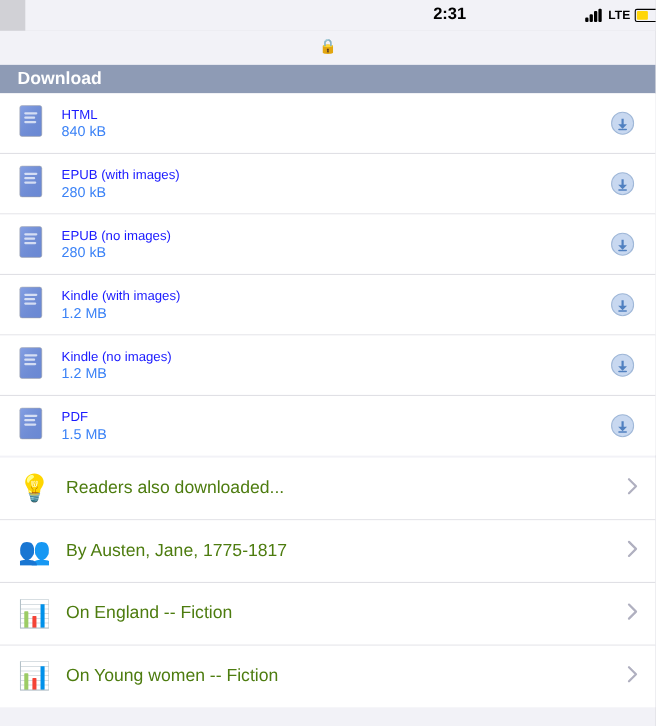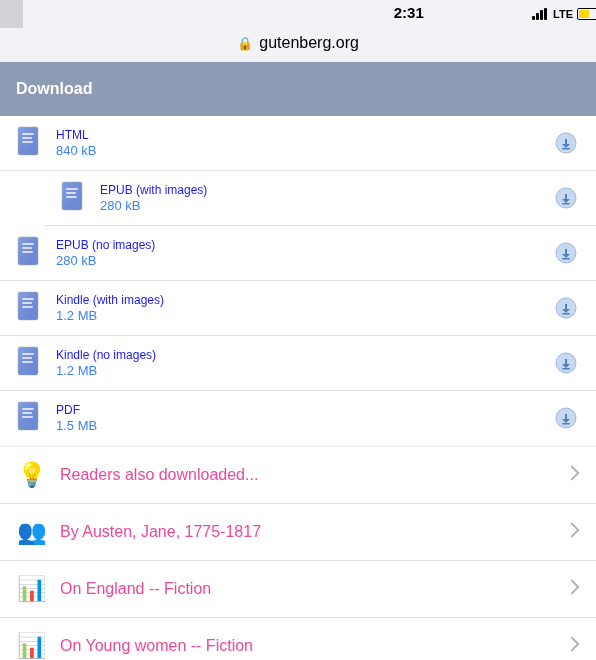--- a/index.html
+++ b/index.html
@@ -110,21 +110,21 @@
     .content {
       width: 100%;
       background: #f2f2f7;
       flex: 1;
       padding: 0 0 10px;
     }
 
     
     .section-header {
       background: #8e9bb5;
-      padding: 18px 16px;
+      padding: 4px 16px;
       font-size: 16px;
       font-weight: 600;
       color: #fff;
     }
 
     
     .download-list {
       background: #fff;
       margin-bottom: 0;
     }
@@ -203,21 +203,21 @@
       flex-shrink: 0;
       font-size: 24px;
       display: flex;
       align-items: center;
       justify-content: center;
     }
 
     .similar-text {
       flex: 1;
       font-size: 16px;
-      color: #ec4899;
+      color: #4d7c0f;
     }
 
     .chevron-right {
       color: #b0b0b8;
       font-size: 18px;
       margin-left: 8px;
     }
   </style>
 </head>
 <body>
@@ -237,21 +237,20 @@
       <div class="battery-body">
         <div class="battery-fill"></div>
       </div>
       <div class="battery-tip"></div>
     </div>
   </div>
 </div>
 
 <div class="address-bar">
   <span class="lock-icon">🔒</span>
-  <span class="address-url">gutenberg.org</span>
 </div>
 
 <div class="content">
 
   <div class="section-header">Download</div>
 
   <div class="download-list">
 
   <div class="download-item" style="border-bottom: 1px solid rgb(224, 224, 229);">
     <div class="file-icon">
@@ -275,21 +274,21 @@
     </div>
     <div class="download-arrow">
       <svg viewBox="0 0 22 22" fill="none" xmlns="http://www.w3.org/2000/svg">
     <circle cx="11" cy="11" r="10" fill="#c8d8f0" stroke="#a0b8d8" stroke-width="1"></circle>
     <polygon points="11,7 11,15" stroke="#5080c0" stroke-width="2" stroke-linecap="round"></polygon>
     <polygon points="7,12 11,16 15,12" fill="#5080c0"></polygon>
     <rect x="7" y="16" width="8" height="1.5" rx="0.75" fill="#5080c0"></rect>
   </svg>
     </div>
   </div>
-      <div class="download-item" style="border-bottom: 1px solid rgb(224, 224, 229); margin-left: 44px;">
+      <div class="download-item" style="border-bottom: 1px solid rgb(224, 224, 229);">
     <div class="file-icon">
       <svg viewBox="0 0 28 34" fill="none" xmlns="http://www.w3.org/2000/svg">
     <rect x="2" y="1" width="20" height="28" rx="2" fill="#7090e0" stroke="#aaa" stroke-width="0.5"></rect>
     <rect x="2" y="1" width="20" height="28" rx="2" fill="url(#grad)" opacity="0.5"></rect>
     <rect x="6" y="7" width="12" height="2" rx="1" fill="#fff" opacity="0.7"></rect>
     <rect x="6" y="11" width="10" height="2" rx="1" fill="#fff" opacity="0.7"></rect>
     <rect x="6" y="15" width="11" height="2" rx="1" fill="#fff" opacity="0.7"></rect>
     <defs>
       <linearGradient id="grad" x1="0" y1="0" x2="1" y2="1">
         <stop offset="0%" stop-color="#fff" stop-opacity="0.3"></stop>

